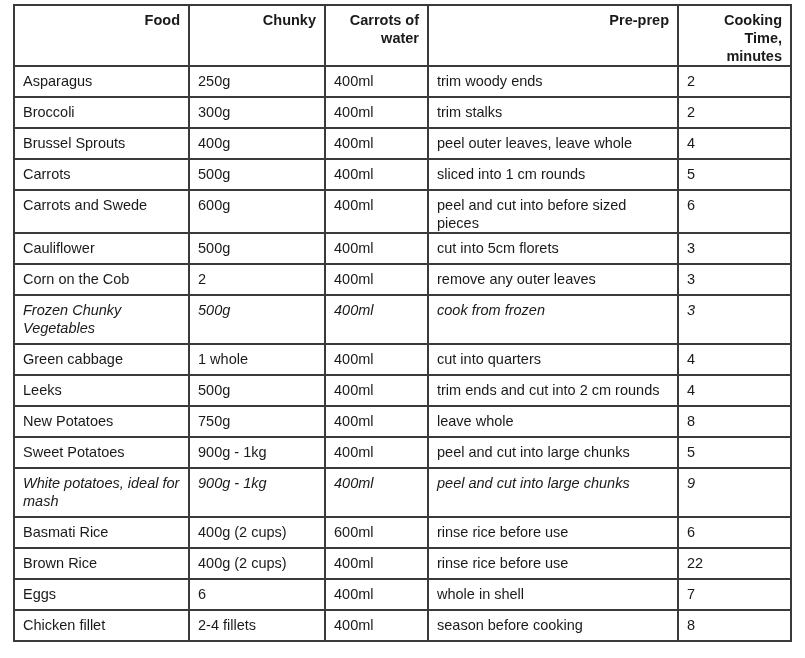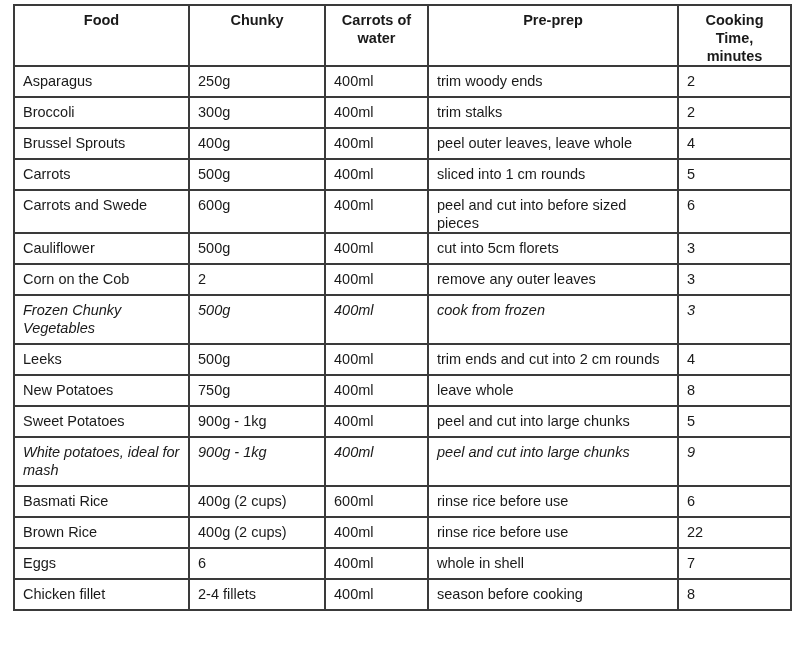--- a/index.html
+++ b/index.html
@@ -14,21 +14,21 @@
     table-layout: fixed;
   }
   table.cook th, table.cook td {
     border: 2px solid #3a3a3a;
     padding: 0 8px;
     vertical-align: top;
     line-height: 18px;
   }
   table.cook th {
     font-weight: bold;
-    text-align: center;
+    text-align: right;
     height: 45px;
     padding-top: 5px;
     vertical-align: top;
   }
   table.cook td { height: 24px; padding-top: 5px; }
   table.cook tr.tall td { height: 42px; font-style: italic; }
   td.c { text-align: left; }
   td.l { text-align: left; }
   col.c1 { width: 175px; }
   col.c2 { width: 136px; }
@@ -107,20 +107,27 @@
         <td class="c">3</td>
       </tr>
       <tr class="tall">
         <td class="l">Frozen Chunky Vegetables</td>
         <td class="c">500g</td>
         <td class="c">400ml</td>
         <td class="l">cook from frozen</td>
         <td class="c">3</td>
       </tr>
       <tr>
+        <td class="l">Green cabbage</td>
+        <td class="c">1 whole</td>
+        <td class="c">400ml</td>
+        <td class="l">cut into quarters</td>
+        <td class="c">4</td>
+      </tr>
+      <tr>
         <td class="l">Leeks</td>
         <td class="c">500g</td>
         <td class="c">400ml</td>
         <td class="l">trim ends and cut into 2 cm rounds</td>
         <td class="c">4</td>
       </tr>
       <tr>
         <td class="l">New Potatoes</td>
         <td class="c">750g</td>
         <td class="c">400ml</td>

